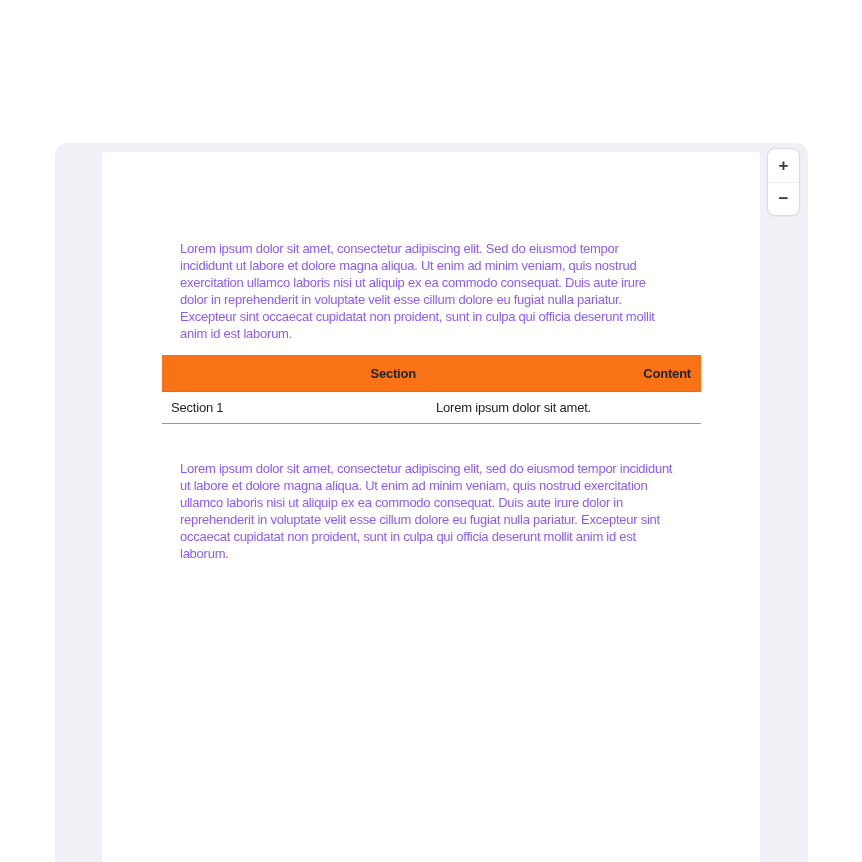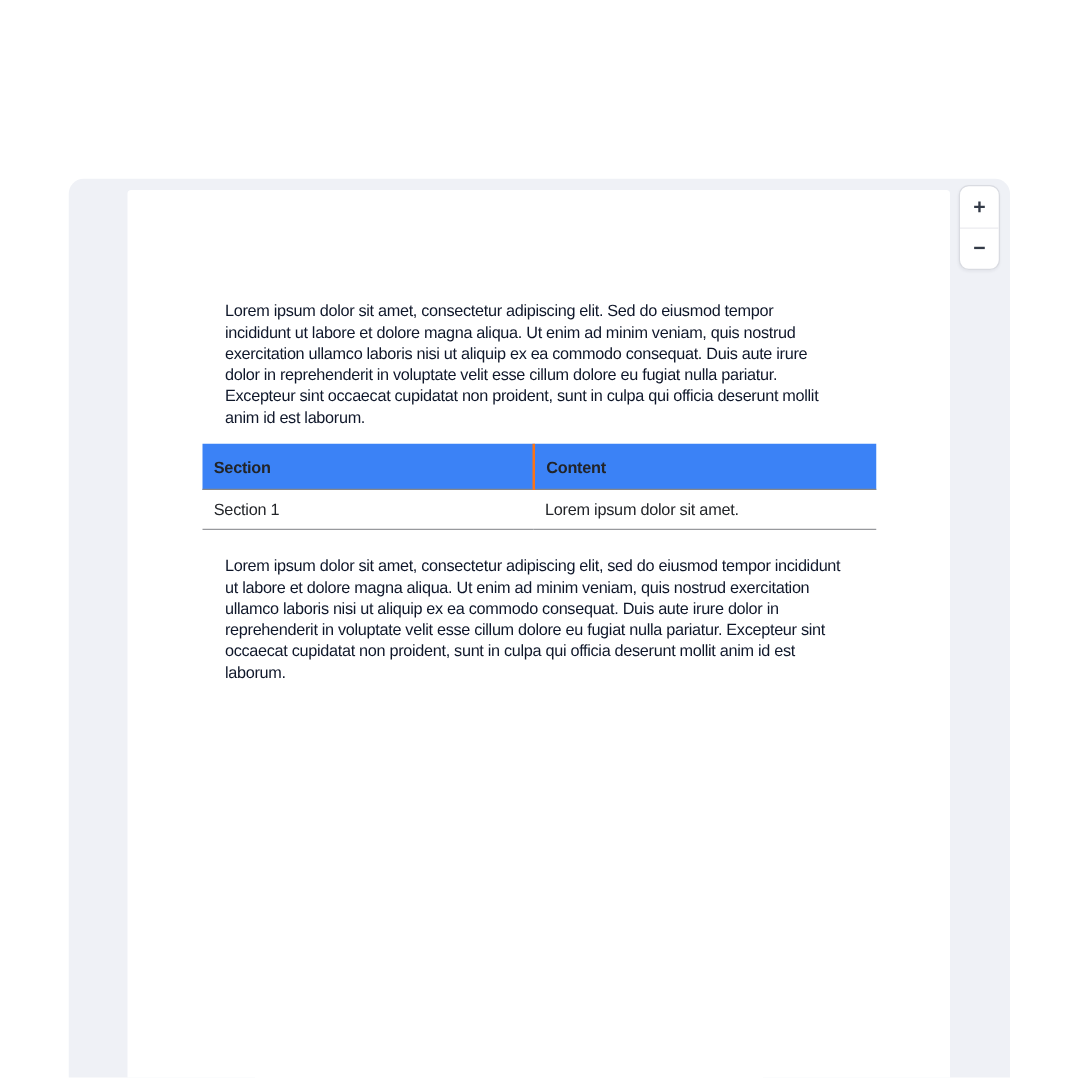--- a/index.html
+++ b/index.html
@@ -38,51 +38,51 @@
     font-weight: 600;
     letter-spacing: -0.4px;
     color: #1a1b1e;
   }
 
   .doc-paragraph {
     margin: 13px 18px 0 18px;
     font-size: 13px;
     line-height: 17px;
     letter-spacing: -0.25px;
-    color: #0f172a;
+    color: #8b5cf6;
     white-space: pre;
   }
 
   .doc-table {
     width: 539px;
     margin: 13px 0 0 0;
     border-collapse: collapse;
     table-layout: fixed;
     font-size: 13px;
     letter-spacing: -0.2px;
     color: #232529;
   }
   .doc-table col.col-section { width: 265px; }
   .doc-table th {
-    background: #3b82f6;
-    text-align: left;
+    background: #f97316;
+    text-align: right;
     font-weight: 600;
     padding: 10px 10px 9px 9px;
     line-height: 17px;
     border-bottom: 1px solid #85878b;
     color: #222428;
   }
   .doc-table th + th { border-left: 2px solid #f97316; }
   .doc-table td {
     padding: 7px 10px 7px 9px;
     line-height: 17px;
     border-bottom: 1px solid #97999d;
   }
 
-  .doc-paragraph.second { margin-top: 20px; }
+  .doc-paragraph.second { margin-top: 36px; }
 
   
   .zoom-controls {
     position: absolute;
     left: 767px; top: 148px;
     width: 33px;
     background: #ffffff;
     border: 1px solid #d9dbe1;
     border-radius: 8px;
     box-shadow: 0 1px 2px rgba(40,44,60,0.05);

